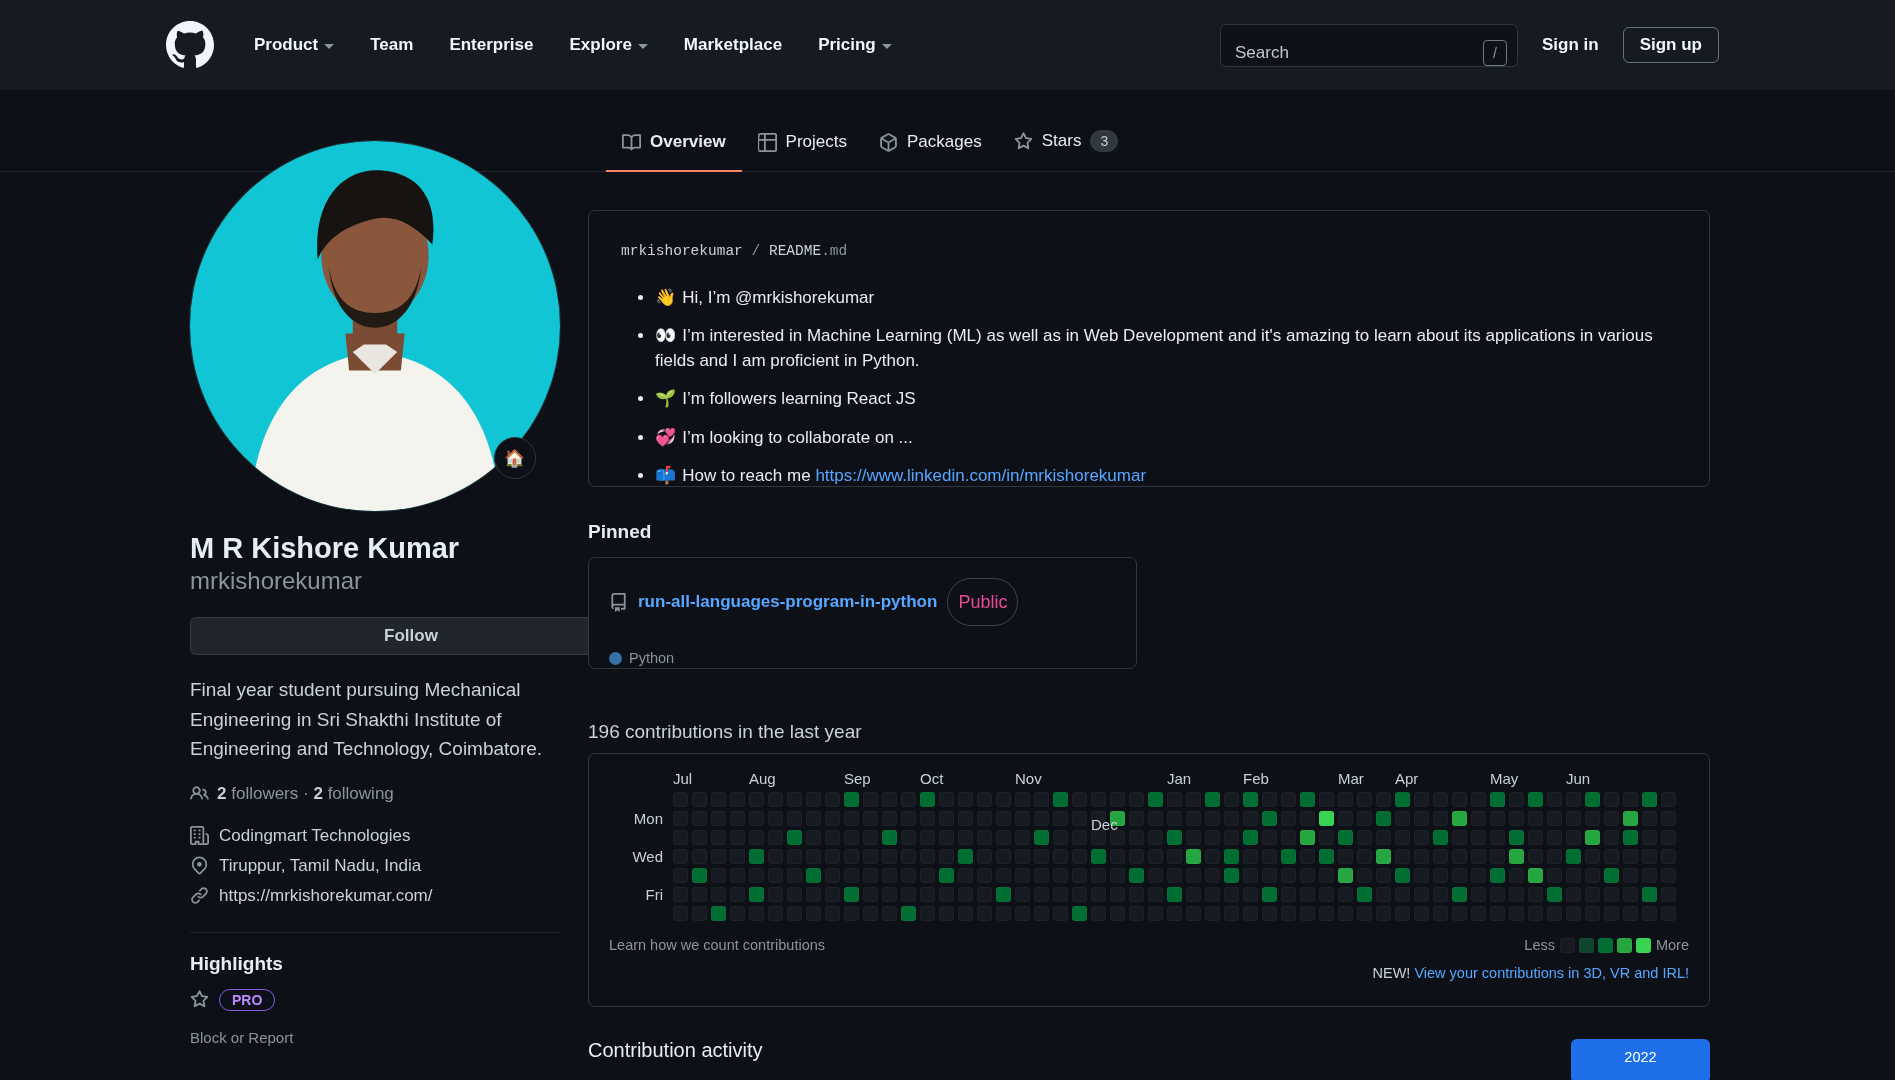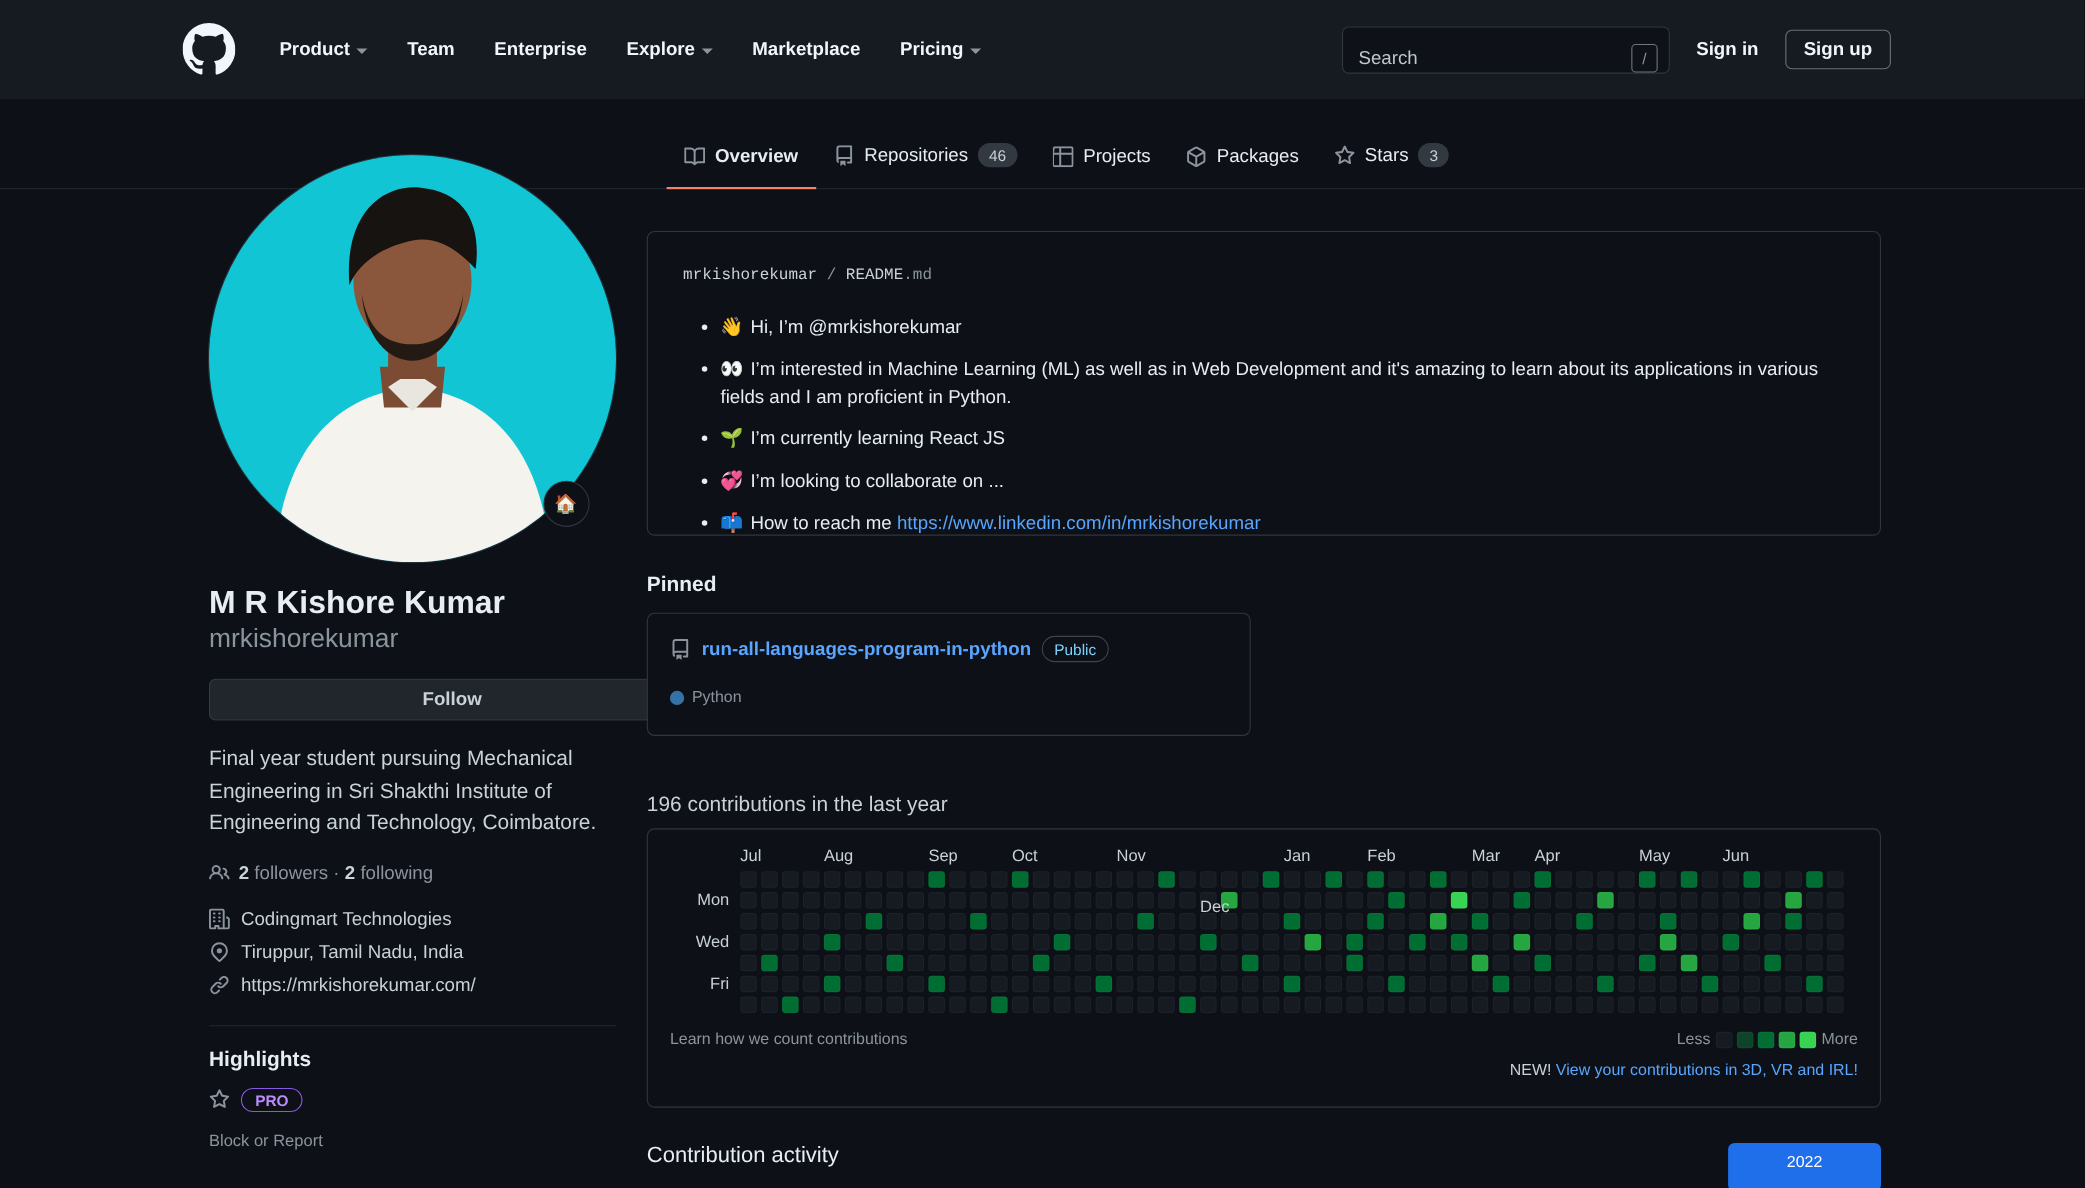--- a/index.html
+++ b/index.html
@@ -108,22 +108,22 @@
   .readme-list li::marker { color:#e6edf3; }
   .readme-list .emoji { margin-right:6px; }
   .link-blue { color:#58a6ff; cursor:pointer; }
 
   .pinned-title { margin-top:34px; font-size:19px; font-weight:600; color:#e6edf3; }
   .pinned-card { margin-top:14px; width:549px; height:112px; padding:20px 20px; }
   .pinned-head { display:flex; align-items:center; gap:10px; }
   .pinned-head .oct { fill:#8b949e; width:19px; height:19px; flex:none; }
   .repo-link { color:#58a6ff; font-size:17px; font-weight:600; cursor:pointer; }
   .visibility-pill {
-    border:1px solid #3d444d; color:#7dd3fc; font-size:14px; font-weight:500;
-    border-radius:2em; padding:2px 10px; line-height:18px;
+    border:1px solid #3d444d; color:#ec4899; font-size:18px; font-weight:500;
+    border-radius:2em; padding:14px 10px; line-height:18px;
   }
   .repo-lang { margin-top:24px; display:flex; align-items:center; gap:7px; font-size:14.5px; color:#8b949e; }
   .lang-dot { width:13px; height:13px; border-radius:50%; }
 
   .contrib-heading { margin-top:52px; font-size:19px; color:#c9d1d9; }
   .graph-card { margin-top:10px; width:1122px; height:254px; padding:16px 20px; }
   .graph-body { display:flex; }
   .day-labels { width:64px; position:relative; margin-top:22px; }
   .day-label { position:absolute; right:10px; font-size:15px; color:#c9d1d9; height:15px; line-height:15px; }
   .graph-main { position:relative; }
@@ -194,27 +194,20 @@
 
 <div class="tabbar" id="tabbar">
     <div class="tab active">
       <svg class="oct" viewBox="0 0 16 16">
         <path d="M0 1.75A.75.75 0 0 1 .75 1h4.253c1.227 0 2.317.59 3 1.501A3.743 3.743 0 0 1 11.006 1h4.245a.75.75 0 0 1 .75.75v10.5a.75.75 0 0 1-.75.75h-4.507a2.25 2.25 0 0 0-1.591.659l-.622.621a.75.75 0 0 1-1.06 0l-.622-.621A2.25 2.25 0 0 0 5.258 13H.75a.75.75 0 0 1-.75-.75Zm7.251 10.324.004-5.073-.002-2.253A2.25 2.25 0 0 0 5.003 2.5H1.5v9h3.757a3.75 3.75 0 0 1 1.994.574ZM8.755 4.75l-.004 7.322a3.752 3.752 0 0 1 1.992-.572H14.5v-9h-3.495a2.25 2.25 0 0 0-2.25 2.25Z"></path>
       </svg>
       <span>Overview</span>
     </div>
     <div class="tab">
       <svg class="oct" viewBox="0 0 16 16">
-        <path d="M2 2.5A2.5 2.5 0 0 1 4.5 0h8.75a.75.75 0 0 1 .75.75v12.5a.75.75 0 0 1-.75.75h-2.5a.75.75 0 0 1 0-1.5h1.75v-2h-8a1 1 0 0 0-.714 1.7.75.75 0 1 1-1.072 1.05A2.495 2.495 0 0 1 2 11.5Zm10.5-1h-8a1 1 0 0 0-1 1v6.708A2.486 2.486 0 0 1 4.5 9h8ZM5 12.25a.25.25 0 0 1 .25-.25h3.5a.25.25 0 0 1 .25.25v3.25a.25.25 0 0 1-.4.2l-1.45-1.087a.249.249 0 0 0-.3 0L5.4 15.7a.25.25 0 0 1-.4-.2Z"></path>
-      </svg>
-      <span>Repositories</span>
-      <span class="tab-count">46</span>
-    </div>
-    <div class="tab">
-      <svg class="oct" viewBox="0 0 16 16">
         <path d="M0 1.75C0 .784.784 0 1.75 0h12.5C15.216 0 16 .784 16 1.75v12.5A1.75 1.75 0 0 1 14.25 16H1.75A1.75 1.75 0 0 1 0 14.25ZM6.5 6.5v8h7.75a.25.25 0 0 0 .25-.25V6.5Zm8-1.5V1.75a.25.25 0 0 0-.25-.25H6.5V5Zm-13.5 1.5v7.75c0 .138.112.25.25.25H5v-8Zm0-1.5H5V1.5H1.75a.25.25 0 0 0-.25.25Z"></path>
       </svg>
       <span>Projects</span>
     </div>
     <div class="tab">
       <svg class="oct" viewBox="0 0 16 16">
         <path d="m8.878.392 5.25 3.045c.54.314.872.89.872 1.514v6.098a1.75 1.75 0 0 1-.872 1.514l-5.25 3.045a1.75 1.75 0 0 1-1.756 0l-5.25-3.045A1.75 1.75 0 0 1 1 11.049V4.951c0-.624.332-1.201.872-1.514L7.122.392a1.75 1.75 0 0 1 1.756 0ZM7.875 1.69l-4.63 2.685L8 7.133l4.755-2.758-4.63-2.685a.248.248 0 0 0-.25 0ZM2.5 5.677v5.372c0 .09.047.171.125.216l4.625 2.683V8.432Zm6.25 8.271 4.625-2.683a.25.25 0 0 0 .125-.216V5.677L8.75 8.432Z"></path>
       </svg>
       <span>Packages</span>
     </div>
@@ -289,21 +282,21 @@
 
 <div class="main">
 
   <div class="card readme-card">
     <div class="readme-path">
       <span class="hl">mrkishorekumar</span><span> / </span><span class="hl">README</span><span>.md</span>
     </div>
     <ul class="readme-list" id="readme-list">
         <li><span class="emoji">👋</span><span>Hi, I’m @mrkishorekumar</span></li>
         <li><span class="emoji">👀</span><span>I’m interested in Machine Learning (ML) as well as in Web Development and it's amazing to learn about its applications in various fields and I am proficient in Python.</span></li>
-        <li><span class="emoji">🌱</span><span>I’m currently learning React JS</span></li>
+        <li><span class="emoji">🌱</span><span>I’m followers learning React JS</span></li>
         <li><span class="emoji">💞</span><span>I’m looking to collaborate on ...</span></li>
         <li><span class="emoji">📫</span><span>How to reach me </span><a class="link-blue">https://www.linkedin.com/in/mrkishorekumar</a></li>
       </ul>
   </div>
 
   <div class="pinned-title">Pinned</div>
   <div class="card pinned-card">
     <div class="pinned-head">
       <svg class="oct" viewBox="0 0 16 16">
           <path d="M2 2.5A2.5 2.5 0 0 1 4.5 0h8.75a.75.75 0 0 1 .75.75v12.5a.75.75 0 0 1-.75.75h-2.5a.75.75 0 0 1 0-1.5h1.75v-2h-8a1 1 0 0 0-.714 1.7.75.75 0 1 1-1.072 1.05A2.495 2.495 0 0 1 2 11.5Zm10.5-1h-8a1 1 0 0 0-1 1v6.708A2.486 2.486 0 0 1 4.5 9h8ZM5 12.25a.25.25 0 0 1 .25-.25h3.5a.25.25 0 0 1 .25.25v3.25a.25.25 0 0 1-.4.2l-1.45-1.087a.249.249 0 0 0-.3 0L5.4 15.7a.25.25 0 0 1-.4-.2Z"></path>

